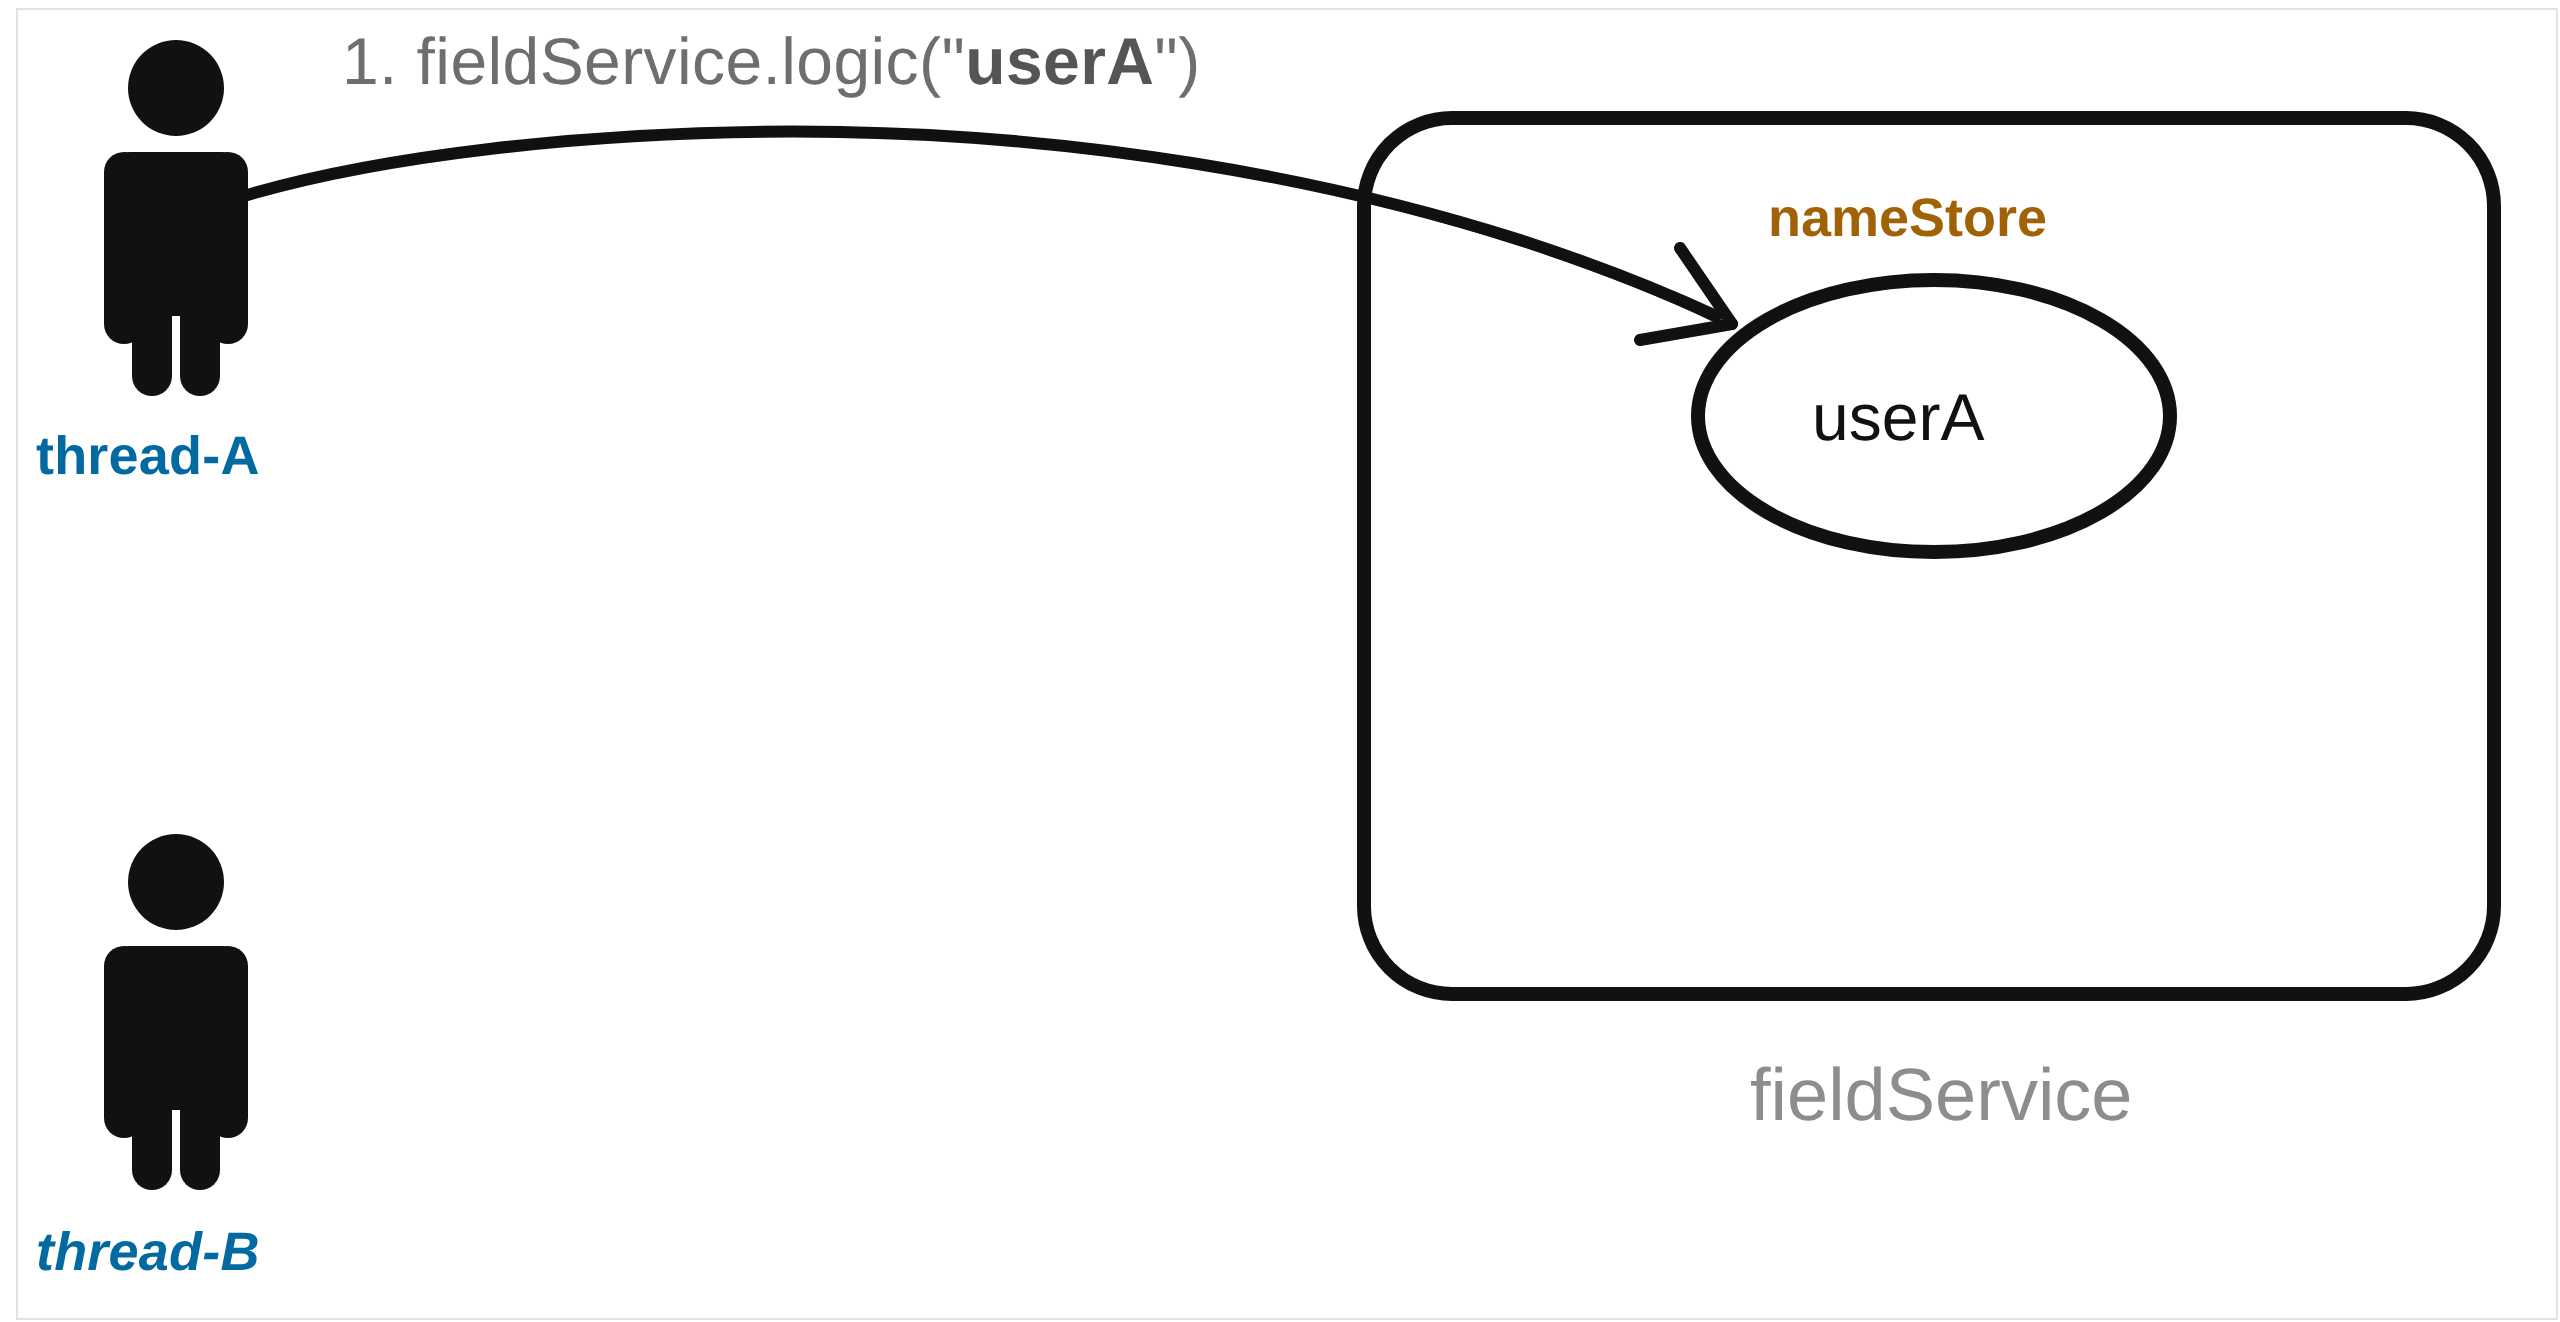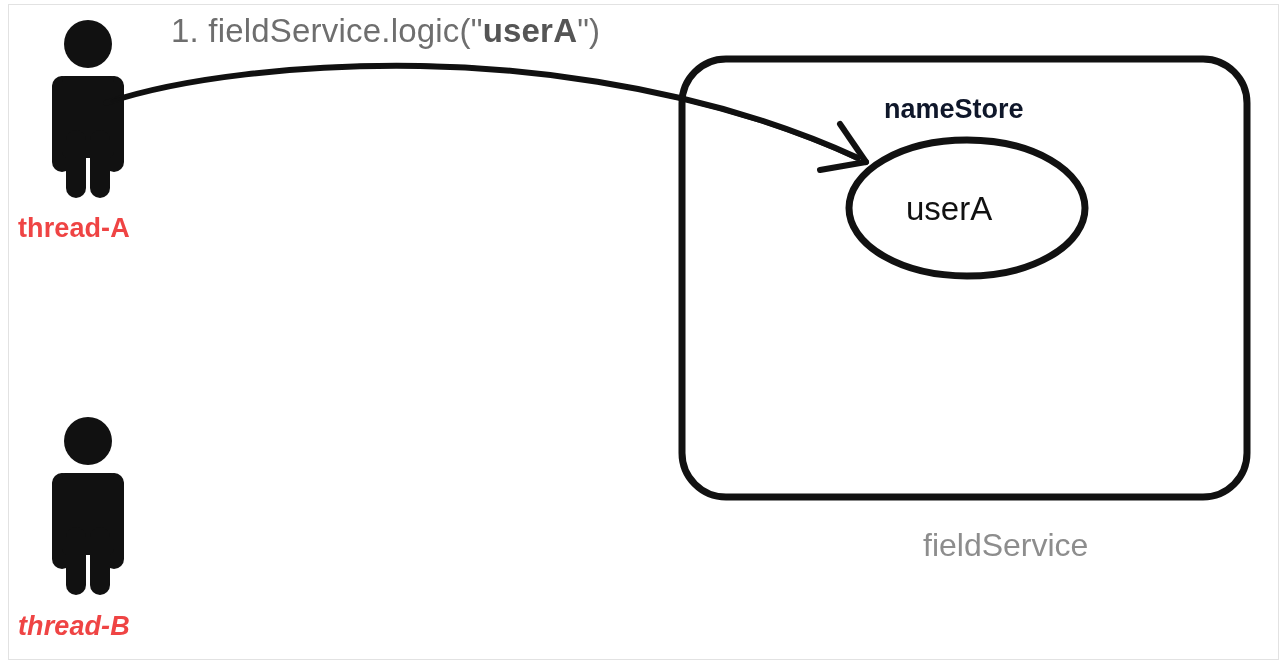--- a/index.html
+++ b/index.html
@@ -40,45 +40,44 @@
   }
   .lbl {
     position: absolute;
     white-space: nowrap;
     line-height: 1;
   }
   
   .actor-label {
     font-size: 27px;
     font-weight: bold;
-    color: #ef4444;
+    color: #0369a1;
     letter-spacing: 0.1px;
   }
   
   #msg-label {
     font-size: 33px;
     color: #6e6e6e;
     letter-spacing: 0.2px;
   }
   #msg-label .arg {
     font-weight: bold;
     color: #555555;
   }
   
   #container-label {
-    font-size: 32px;
+    font-size: 37px;
     color: #8d8d8d;
     font-weight: normal;
-    margin-left: 48px;
   }
   
   #store-label {
     font-size: 27px;
     font-weight: bold;
-    color: #0f172a;
+    color: #a16207;
   }
   
   #ellipse-label {
     font-size: 33px;
     color: #111111;
     font-weight: normal;
   }
 </style>
 </head>
 <body>

